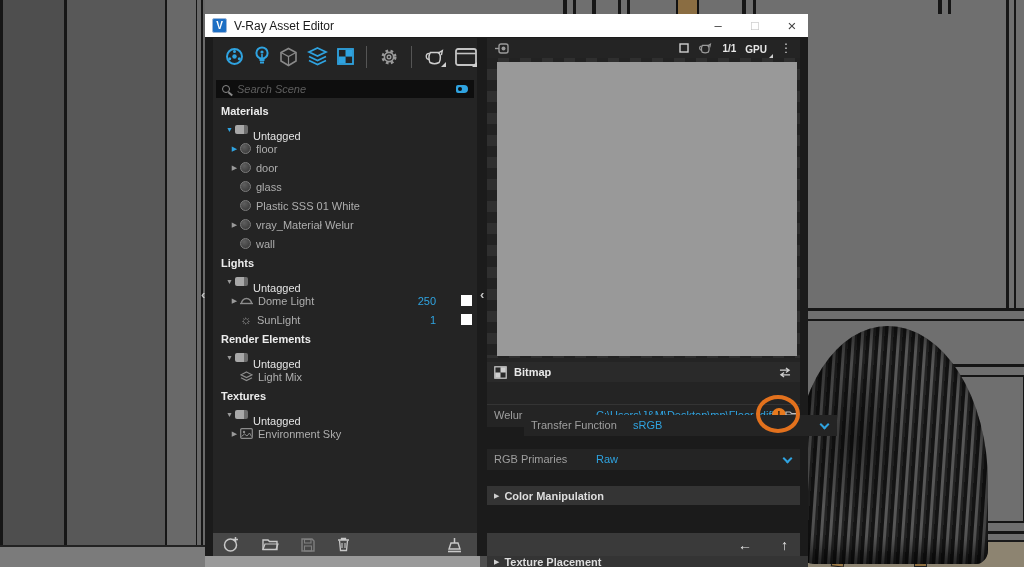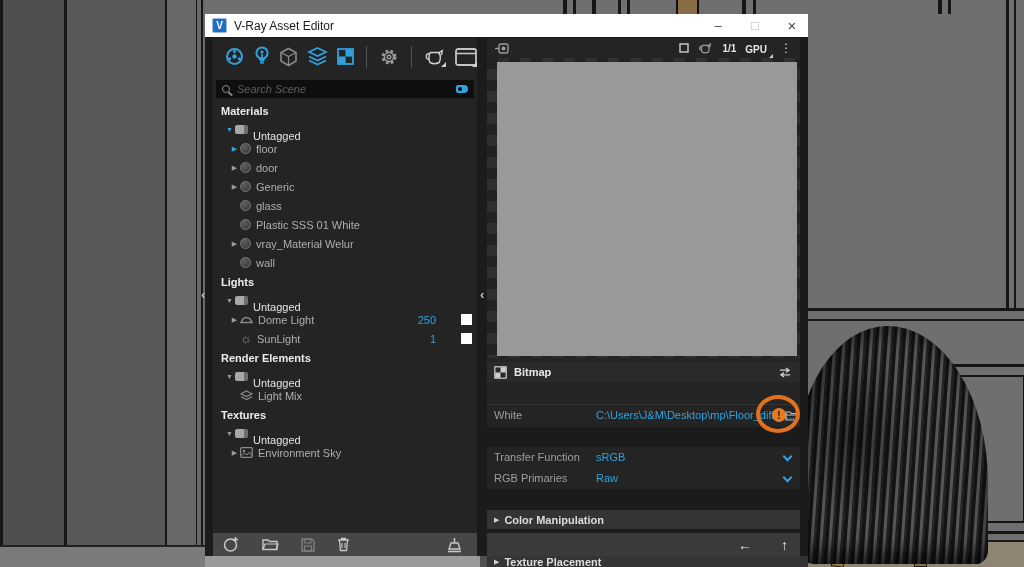--- a/index.html
+++ b/index.html
@@ -253,25 +253,20 @@
           <span class="arw blue">▶</span>
           <span class="i-mat"></span>
           <span class="lbl">floor</span>
         </div>
         <div class="trow child">
           <span class="arw">▶</span>
           <span class="i-mat"></span>
           <span class="lbl">door</span>
         </div>
         <div class="trow child">
-          <span class="arw">▶</span>
-          <span class="i-mat"></span>
-          <span class="lbl">Generic</span>
-        </div>
-        <div class="trow child">
           <span class="arw hid">▶</span>
           <span class="i-mat"></span>
           <span class="lbl">glass</span>
         </div>
         <div class="trow child">
           <span class="arw hid">▶</span>
           <span class="i-mat"></span>
           <span class="lbl">Plastic SSS 01 White</span>
         </div>
         <div class="trow child">
@@ -387,42 +382,42 @@
             <path d="M13 8.5 H4 M6.5 6 L3 8.5 6.5 11" fill="none" stroke="#cfcfcf" stroke-width="1.4"></path>
           </svg>
       </div>
 
       <div id="imagefile-hdr" class="abs hdr">
         <span class="fold">▼</span>
         <span class="t">Image File</span>
       </div>
 
       <div class="prow" style="top:367px;">
-        <span class="plabel">White</span>
+        <span class="plabel">Welur</span>
         <span class="pvalue">C:\Users\J&amp;M\Desktop\mp\Floor_diffus...</span>
         <span id="warn-badge">!</span>
         <svg width="13" height="11" viewBox="0 0 13 11" style="position:absolute;right:2px;top:5px;">
             <path d="M1 2 h4 l1.5 1.5 H12 V10 H1 Z" fill="none" stroke="#bdbdbd" stroke-width="1.2"></path>
             <path d="M1 5 h11" stroke="#bdbdbd" stroke-width="1"></path>
           </svg>
       </div>
 
-      <div class="prow" style="top:409px;">
+      <div class="prow" style="top:377px;margin-left:37px;">
         <span class="plabel">Transfer Function</span>
         <span class="pvalue">sRGB</span>
         <span class="chev"></span>
       </div>
 
-      <div class="prow" style="top:430px;text-align:center;">
+      <div class="prow" style="top:411px;text-align:center;">
         <span class="plabel">RGB Primaries</span>
         <span class="pvalue">Raw</span>
         <span class="chev"></span>
       </div>
 
-      <div class="abs hdr csect" style="top:433px;">
+      <div class="abs hdr csect" style="top:409px;">
         <span class="fold">▶</span>
         <span class="t">Color Manipulation</span>
       </div>
       <div class="abs hdr csect" style="top:456px;">
         <span class="fold">▶</span>
         <span class="t">Texture Placement</span>
       </div>
     </div>
 
     <div id="annot-ring" class="abs"></div>

